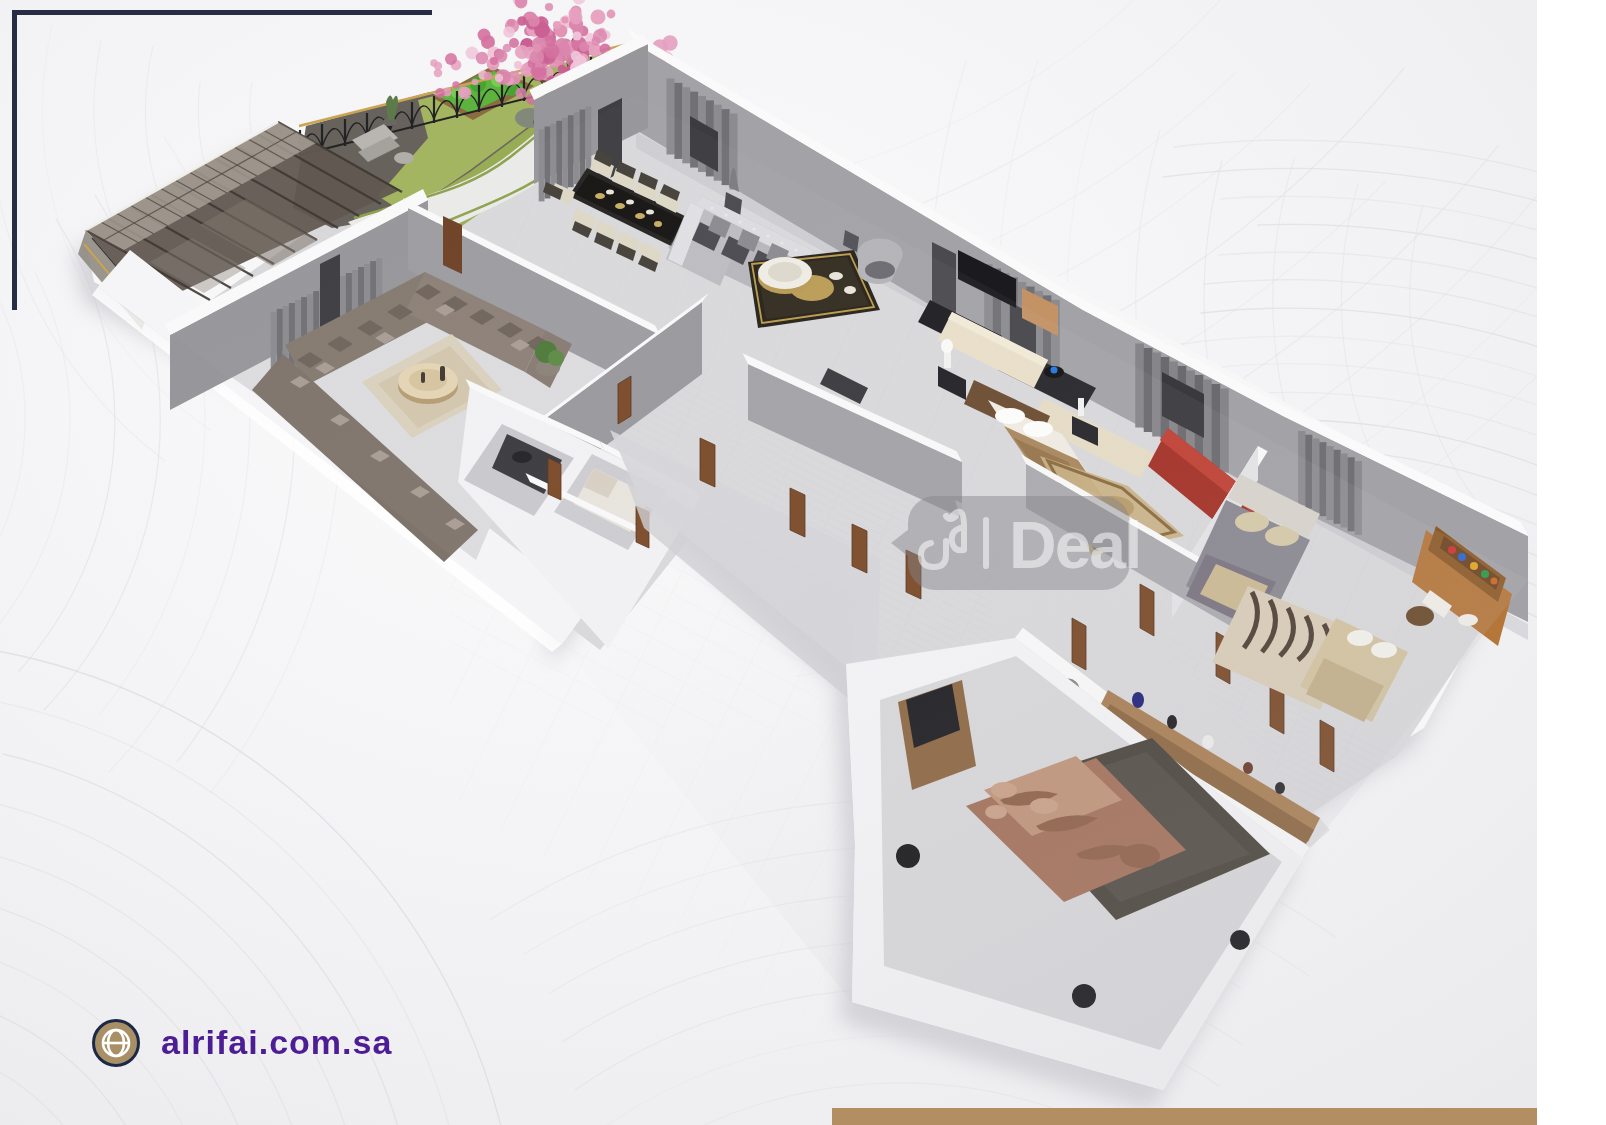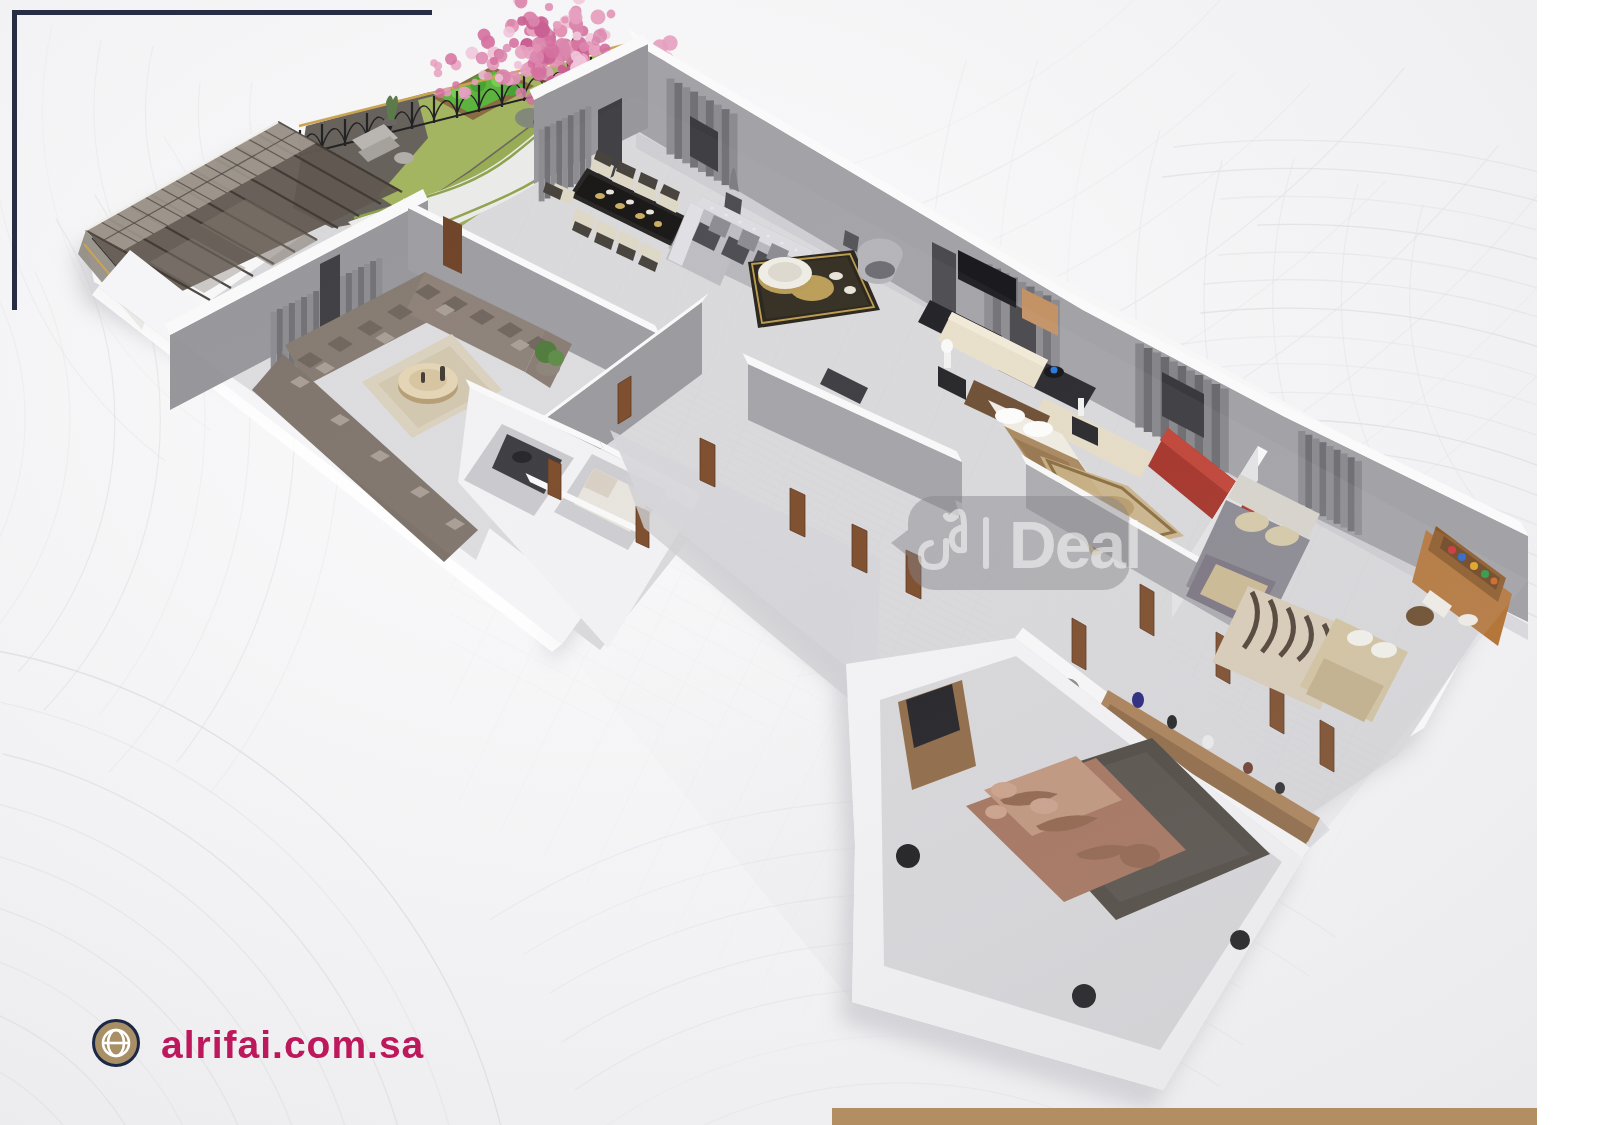--- a/index.html
+++ b/index.html
@@ -1015,16 +1015,16 @@
 
 <div style="position:absolute;left:92px;top:1019px;width:48px;height:48px;border-radius:50%;background:#a98f66;border:3px solid #1b2947;box-sizing:border-box"></div>
 <svg style="position:absolute;left:92px;top:1019px" width="48" height="48" viewBox="0 0 48 48">
   <g fill="none" stroke="#ffffff" stroke-width="2.6">
     <ellipse cx="24" cy="24" rx="8" ry="13"></ellipse>
     <ellipse cx="24" cy="24" rx="13" ry="13"></ellipse>
     <line x1="11" y1="24" x2="37" y2="24"></line>
   </g>
 </svg>
 
-<div style="position:absolute;left:161px;top:1023px;font-size:39px;font-weight:bold;color:#be185d;letter-spacing:1px;">alrifai.com.sa</div>
+<div style="position:absolute;left:161px;top:1023px;font-size:34px;font-weight:bold;color:#4c1d95;letter-spacing:1px;">alrifai.com.sa</div>
 
 <div style="position:absolute;left:832px;top:1108px;width:774px;height:17px;background:#b38e63"></div>
 </div>
 
 </body></html>

